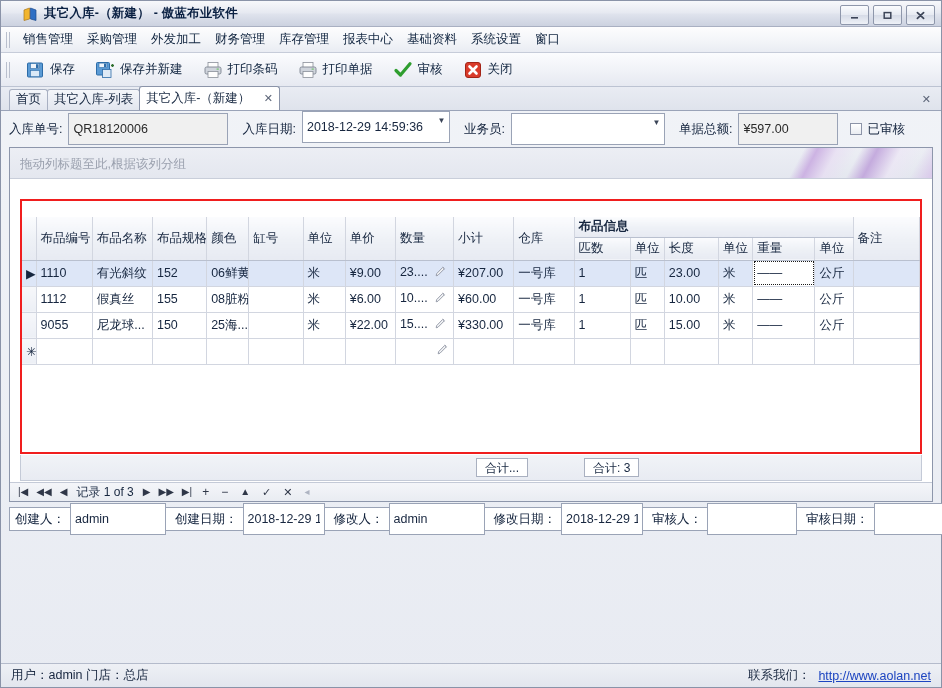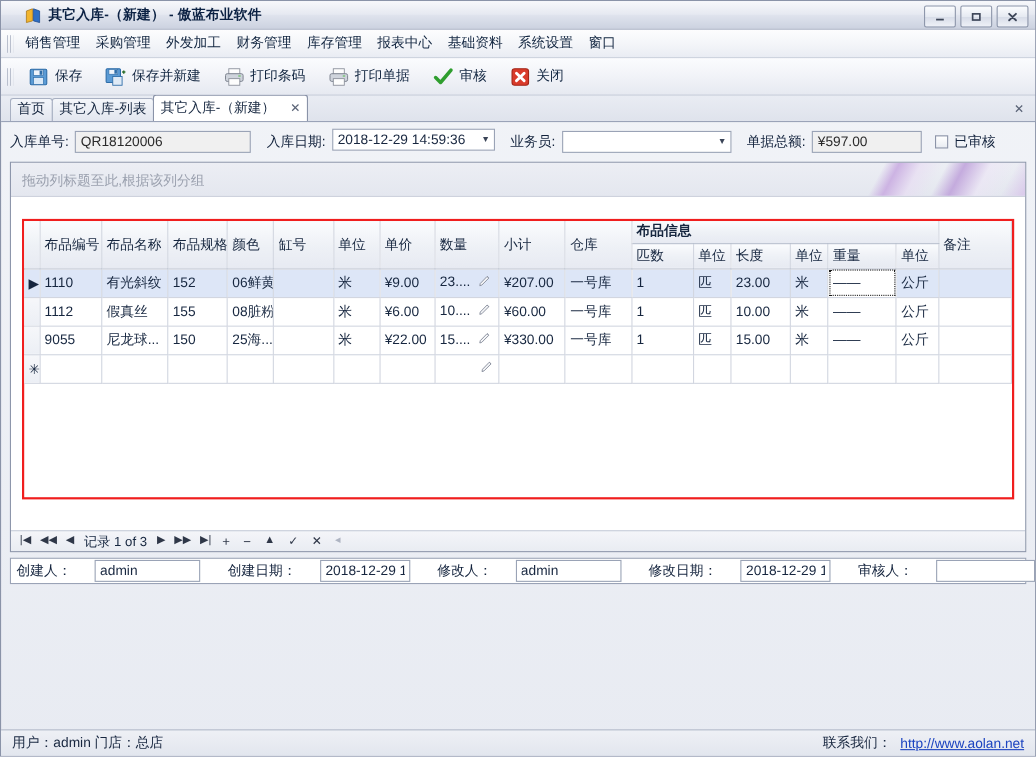--- a/index.html
+++ b/index.html
@@ -73,21 +73,21 @@
   }
   .tab .x{margin-left:10px;color:#6a7governing;}
   .tab .x{color:#5b6477;font-weight:bold;font-size:11px;}
   .tabstrip .close-all{position:absolute;right:10px;bottom:4px;font-size:11px;font-weight:bold;color:#5b6477;}
 
   
   .formwrap{padding:7px 8px 0 8px;box-sizing:border-box;border-radius:31px;}
   .row1{display:flex;align-items:center;gap:0;height:22px;margin-bottom:7px;}
   .fld-label{font-size:12.5px;color:#12223c;white-space:nowrap;}
   .inp{
-    height:20px;box-sizing:border-box;border:1px solid #9aa3b6;background:#fff;
+    height:32px;box-sizing:border-box;border:1px solid #9aa3b6;background:#fff;
     font-size:12.5px;color:#17263f;padding:1px 4px;line-height:17px;
     font-family:"Liberation Sans","DejaVu Sans",sans-serif;
   }
   .inp.readonly{background:#f0f0f0;color:#2a2a2a;}
   .combo{position:relative;display:inline-block;}
   .combo .arrow{
     position:absolute;right:2px;top:3px;width:13px;height:13px;
     display:flex;align-items:center;justify-content:center;font-size:8px;color:#3a4457;
   }
   .chk{display:inline-flex;align-items:center;gap:5px;}
@@ -127,21 +127,21 @@
     background:
       linear-gradient(118deg,rgba(255,255,255,0) 38%,rgba(203,176,226,.95) 42%,rgba(232,219,243,.6) 48%,rgba(255,255,255,0) 54%),
       linear-gradient(118deg,rgba(255,255,255,0) 55%,rgba(190,160,218,.85) 60%,rgba(238,228,247,.5) 67%,rgba(255,255,255,0) 74%),
       linear-gradient(118deg,rgba(255,255,255,0) 74%,rgba(214,192,233,.7) 80%,rgba(255,255,255,0) 90%);
   }
   .group-panel .ghint{position:absolute;left:10px;top:8px;font-size:12.5px;color:#9aa0ae;}
 
   
   .grid-outer{position:absolute;left:10px;right:10px;top:51px;bottom:47px;
     border:2px solid #f01e1e;box-sizing:border-box;background:#fff;}
-  table.grid{border-collapse:collapse;width:100%;table-layout:fixed;}
+  table.grid{border-collapse:collapse;width:100%;table-layout:fixed;margin-top:16px;}
   table.grid th,table.grid td{
     border-right:1px solid #d2d6e0;border-bottom:1px solid #d2d6e0;
     font-weight:normal;font-size:12.5px;color:#16263f;
     padding:0 4px;height:26px;box-sizing:border-box;overflow:hidden;white-space:nowrap;
     text-align:left;vertical-align:middle;
   }
   table.grid thead th{
     background:linear-gradient(180deg,#fbfcfe 0%,#eef1f6 52%,#e7eaf2 100%);
     border-bottom:1px solid #b9c0cf;height:23px;
   }
@@ -175,21 +175,21 @@
 
   
   .bot-scroll{position:absolute;left:10px;right:10px;bottom:0px;height:16px;
     background:linear-gradient(180deg,#f6f7fa 0%,#eef0f5 100%);
     border:1px solid #c9cedb;box-sizing:border-box;display:flex;align-items:center;justify-content:flex-end;
     padding-right:3px;color:#aeb4c2;font-size:8px;}
 
   
   .audit{
     margin:5px 8px 0 8px;height:24px;border:1px solid #9aa3b6;background:#fff;
-    display:flex;align-items:center;gap:16px;padding:0 5px;box-sizing:border-box;
+    display:flex;align-items:center;gap:0;padding:0 5px;box-sizing:border-box;
   }
   .audit .fld-label{margin-right:5px;}
   .audit .inp{margin-right:9px;}
 
   
   .statusbar{
     position:absolute;left:0;right:0;bottom:0;height:24px;
     background:linear-gradient(180deg,#eef0f5 0%,#e2e6ee 100%);
     border-top:1px solid #b4bbcb;display:flex;align-items:center;
     padding:0 10px;box-sizing:border-box;font-size:12.5px;color:#17263f;
@@ -519,20 +519,24 @@
             <td class="num"></td>
             <td></td>
             <td class="num"></td>
             <td></td>
             <td></td>
           </tr>
         </tbody>
       </table>
     </div>
 
+    <div class="totals">
+      <div class="tot-box" style="margin-left:455px;">合计...</div>
+      <div class="tot-box" style="margin-left:56px;">合计: 3</div>
+    </div>
 
     <div class="bot-scroll">
       <span>▶</span>
     </div>
 
     <div class="navbar">
       <span class="nav-ico">|◀</span>
       <span class="nav-ico">◀◀</span>
       <span class="nav-ico">◀</span>
       <span class="nav-text">记录 1 of 3</span>

